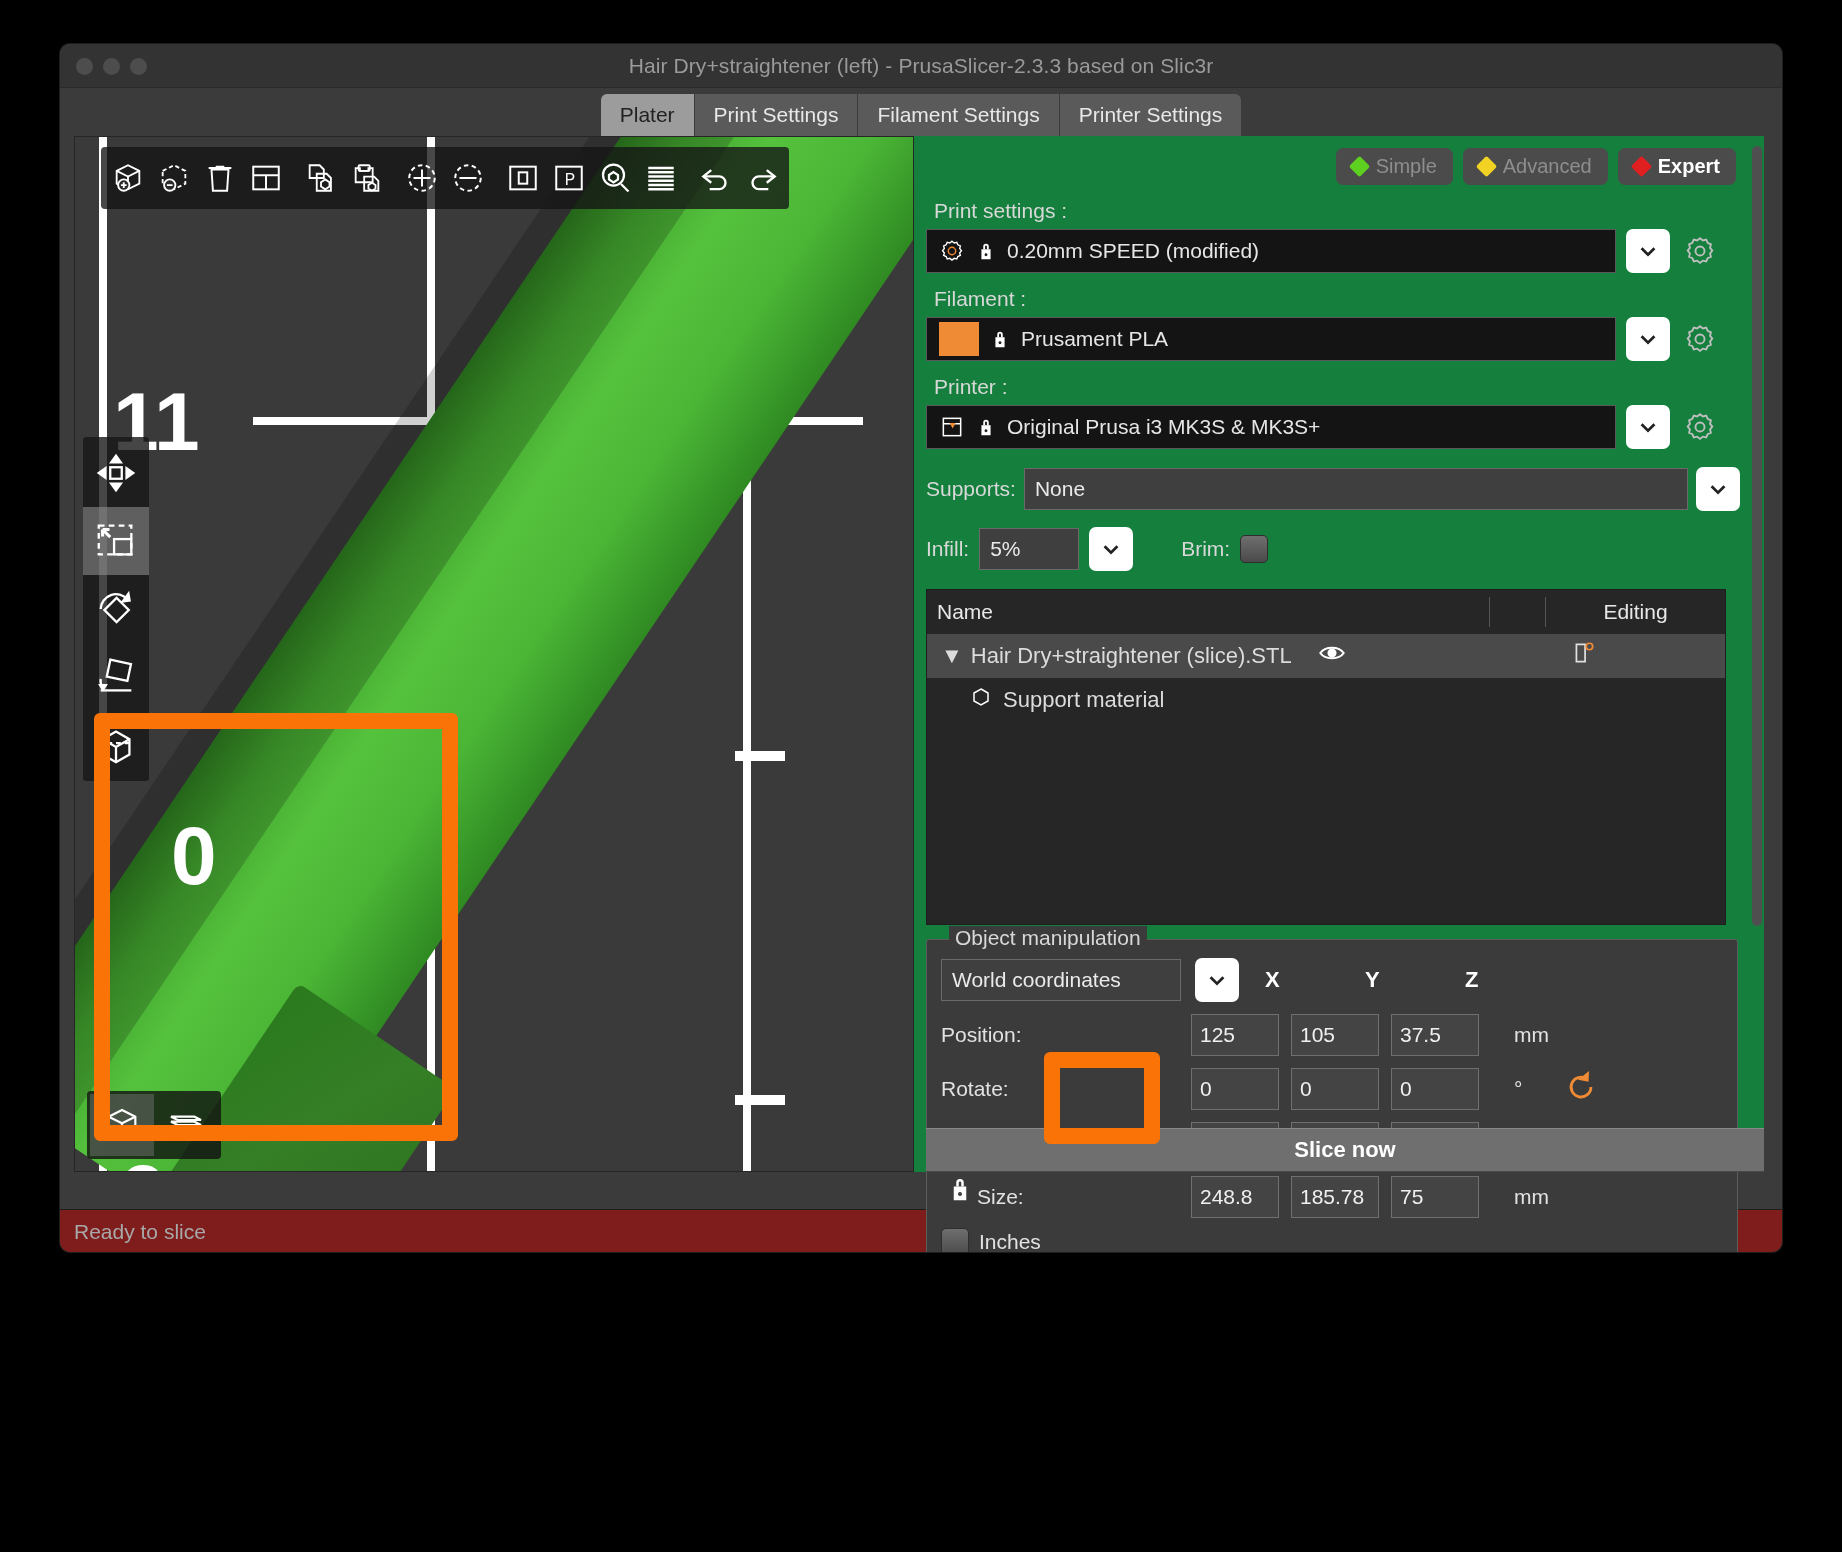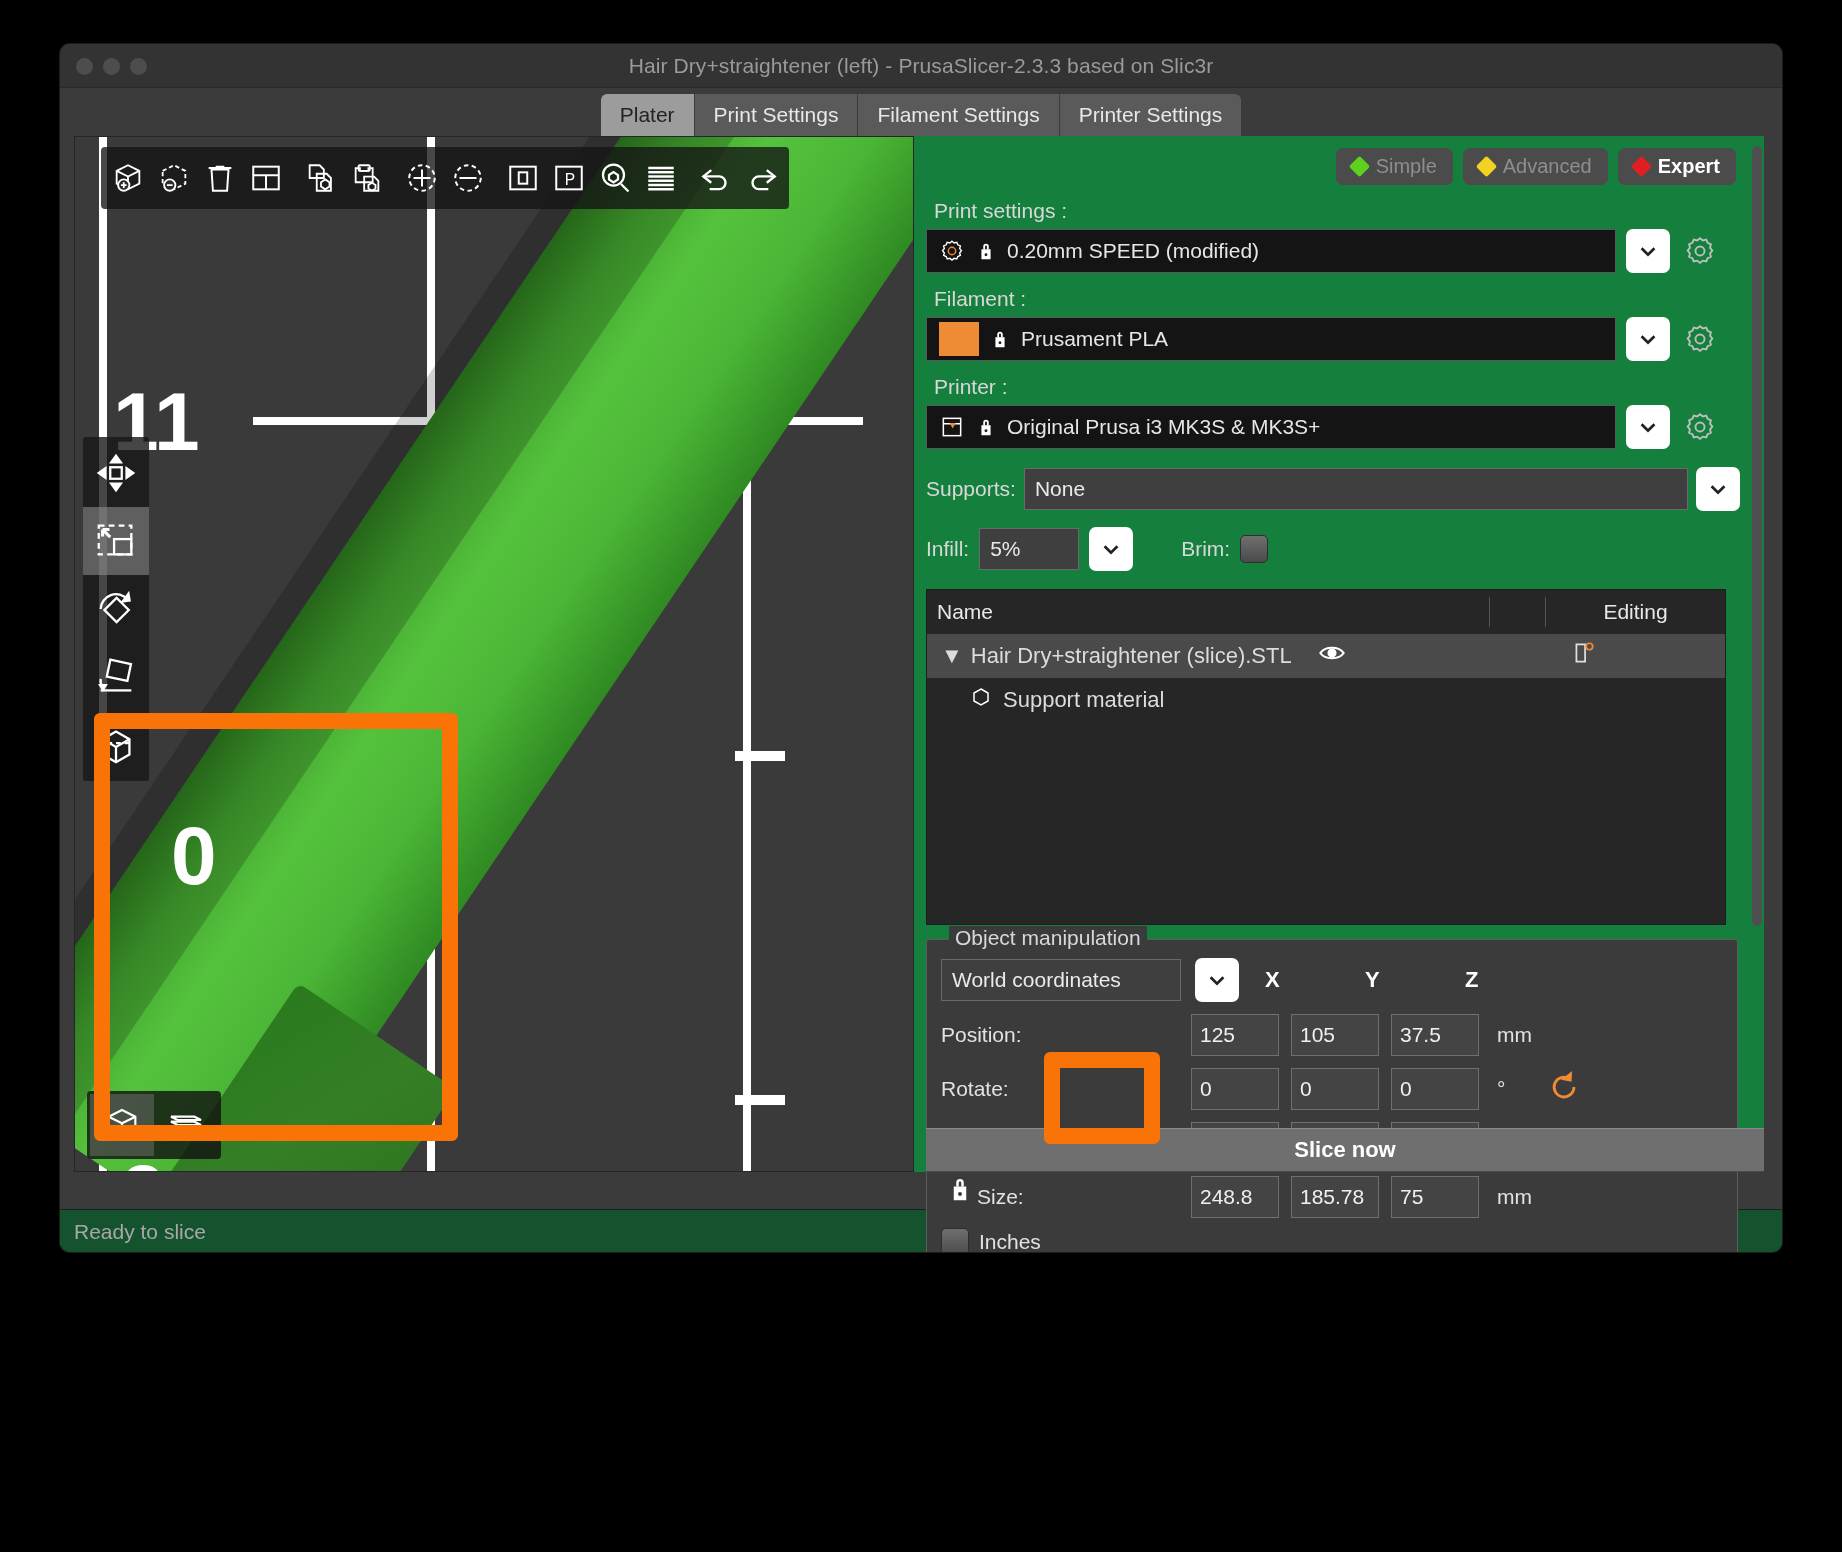--- a/index.html
+++ b/index.html
@@ -210,37 +210,37 @@
   .axis-hdr { display: flex; margin-left: 12px; }
   .axis-hdr span { width: 100px; color: #ffffff; font-size: 22px; font-weight: bold; text-align: left; }
   .om-row { display: flex; align-items: center; margin-top: 12px; }
   .om-lbl { width: 250px; color: #e2e2e2; font-size: 21px; }
   .om-lbl.ind { padding-left: 36px; }
   .numin {
     width: 88px; height: 42px; background: #444444; border: 1px solid #6f6f6f;
     color: #f0f0f0; font-size: 21px; display: flex; align-items: center; padding-left: 8px;
     margin-right: 12px;
   }
-  .unit { color: #e2e2e2; font-size: 21px; margin-left: 6px; width: 46px; }
+  .unit { color: #e2e2e2; font-size: 21px; margin-left: 23px; width: 46px; }
   .inches-row { display: flex; align-items: center; gap: 10px; margin-top: 10px; }
   .inches-lbl { color: #e2e2e2; font-size: 21px; }
   .lock-col { position: absolute; left: 18px; top: 232px; }
   .reset-ico { margin-left: 4px; }
   .slice-btn {
     position: absolute; left: 12px; bottom: 0px; width: 838px; height: 44px;
     background: #6f6f6f; color: #ffffff; font-size: 22px; font-weight: bold;
     display: flex; align-items: center; justify-content: center;
     border-top: 1px solid #8a8a8a; border-bottom: 1px solid #4a4a4a;
   }
   
   .sb-scroll { position: absolute; right: 2px; top: 10px; width: 10px; height: 780px;
                background: #4f4f4f; border-radius: 5px; }
   
   .statusbar {
-    height: 44px; background: #14532d; border-top: 1px solid #1e1e1e;
+    height: 44px; background: #7f1d1d; border-top: 1px solid #1e1e1e;
     display: flex; align-items: center; padding-left: 14px;
   }
   .statusbar span { color: #a8a8a8; font-size: 21px; }
   
   .ann {
     position: absolute; border: 16px solid #F97306; border-radius: 6px;
     z-index: 40; pointer-events: none;
   }
   .ann-model { left: 94px; top: 713px; width: 364px; height: 428px; }
   .ann-size  { left: 1044px; top: 1052px; width: 116px; height: 92px; }

